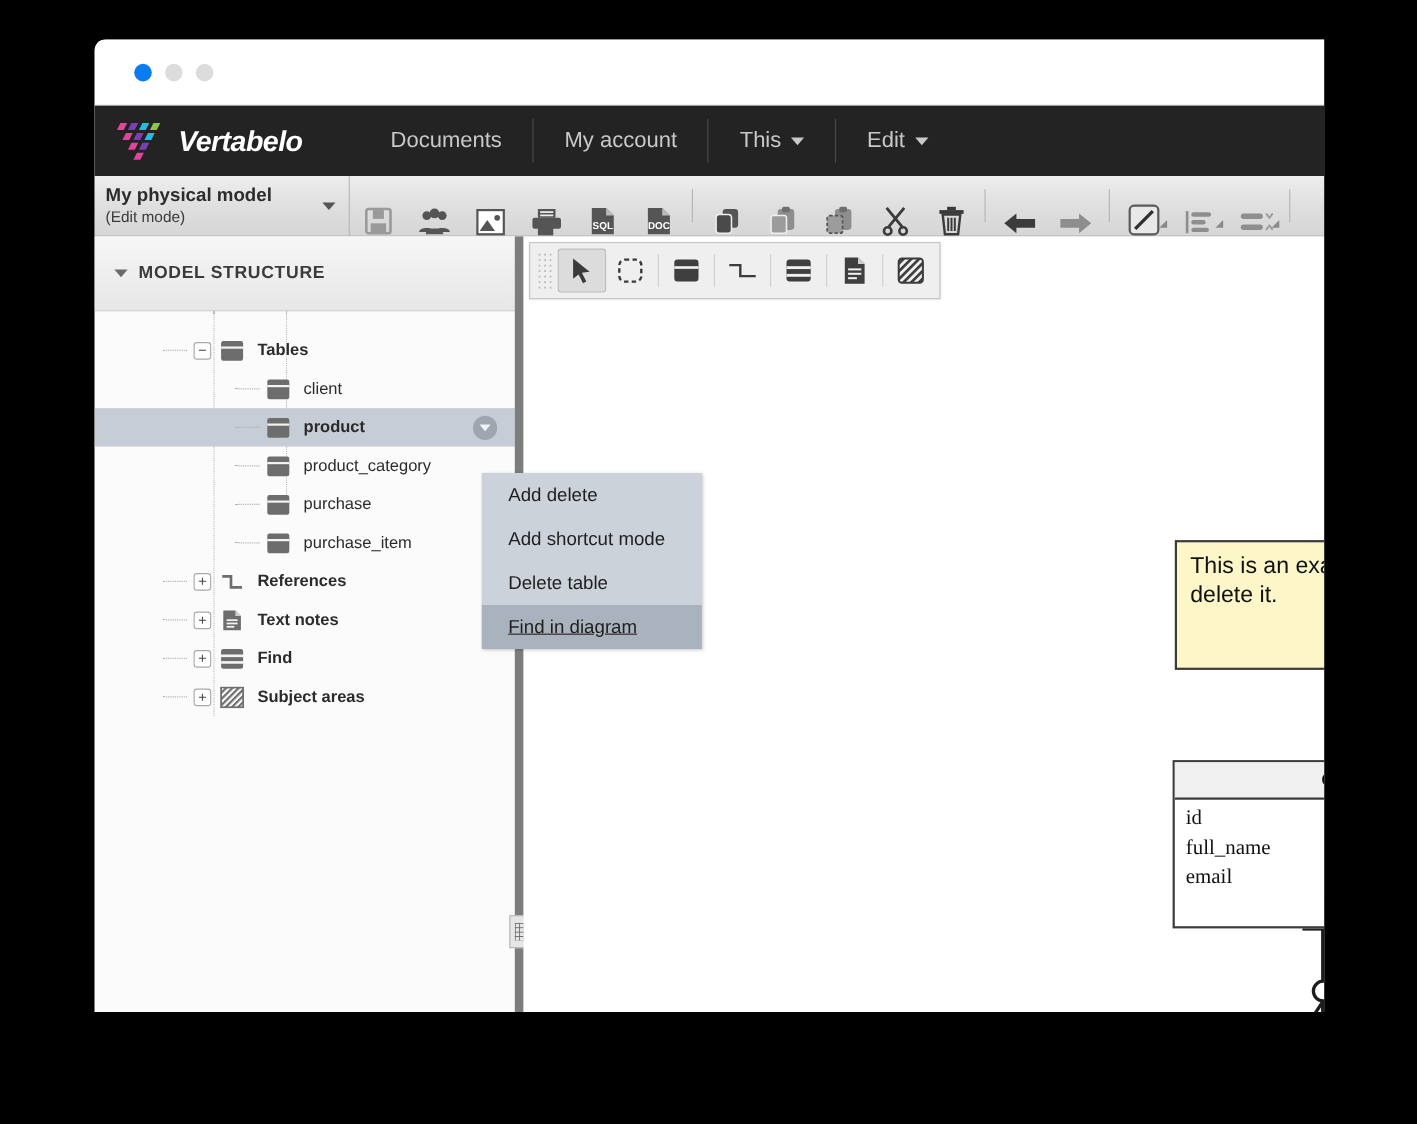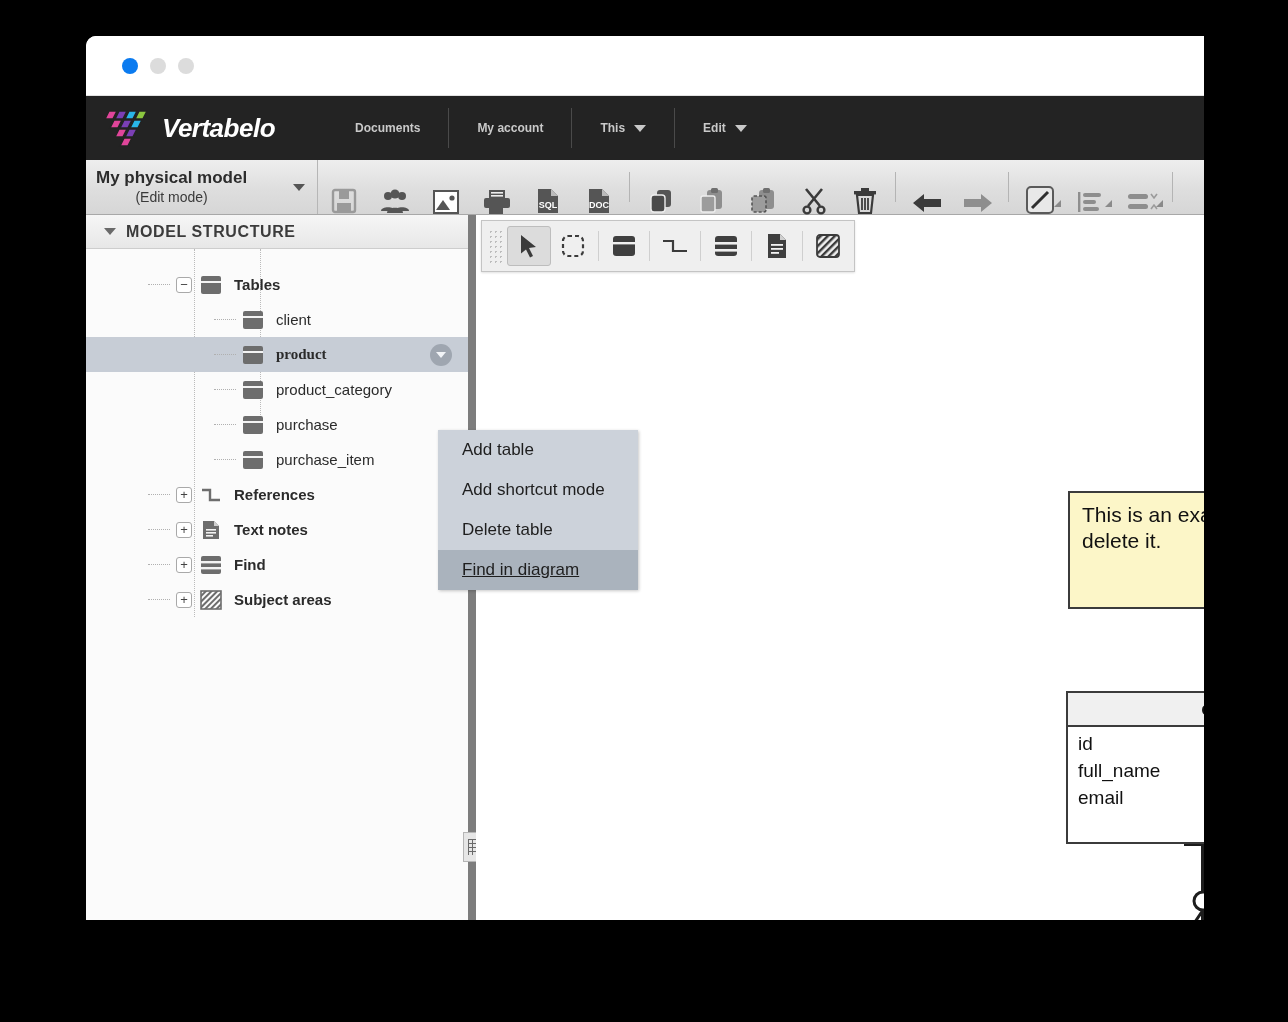--- a/index.html
+++ b/index.html
@@ -41,21 +41,21 @@
     padding-left: 14px;
   }
   #brand { display: flex; align-items: center; }
   #logo-mark { width: 56px; height: 50px; margin-right: 6px; flex: none; }
   #brand-name {
     color: #fff; font-size: 26px; font-weight: bold;
     font-style: italic; letter-spacing: -0.5px;
   }
   #main-nav { display: flex; align-items: center; margin-left: 52px; height: 40px; }
   .nav-item {
-    color: #c9c9c9; font-size: 12px; font-weight: bold;
+    color: #c9c9c9; font-size: 20px; font-weight: normal;
     padding: 0 28px; height: 40px;
     display: flex; align-items: center; cursor: pointer;
     border-left: 1px solid #4a4a4a;
     white-space: nowrap;
   }
   .nav-item:first-child { border-left: none; }
   .caret-down {
     width: 0; height: 0; margin-left: 9px;
     border-left: 6px solid transparent;
     border-right: 6px solid transparent;
@@ -67,21 +67,20 @@
     height: 55px; width: 100%;
     background: linear-gradient(to bottom, #eeeeee 0%, #dedede 55%, #d6d6d6 100%);
     border-bottom: 1px solid #a8a8a8;
     display: flex; align-items: center;
   }
   #model-selector {
     width: 232px; height: 100%;
     display: flex; align-items: center; justify-content: space-between;
     padding: 0 12px 0 10px; cursor: pointer;
     border-right: 1px solid #b6b6b6;
-    text-align: center;
   }
   #model-name { font-size: 17px; font-weight: bold; color: #2c2c2c; line-height: 20px; }
   #model-mode { font-size: 14px; color: #3a3a3a; line-height: 18px; }
   .tb-sep { width: 1px; height: 30px; background: #b4b4b4; margin: 0 5px; flex: none; }
   .tb-btn {
     width: 51px; height: 55px; flex: none;
     display: flex; align-items: flex-end; justify-content: center;
     cursor: pointer; position: relative;
   }
   .tb-btn svg { display: block; }
@@ -91,39 +90,39 @@
     border-left: 7px solid transparent;
     border-bottom: 7px solid #8a8a8a;
   }
 
   
   #work-area { display: flex; width: 100%; height: 705px; position: relative; }
 
   
   #left-panel { width: 382px; flex: none; background: #fbfbfb; position: relative; }
   #panel-header {
-    height: 34px; display: flex; align-items: center; padding-left: 18px;
+    height: 68px; display: flex; align-items: center; padding-left: 18px;
     background: linear-gradient(to bottom, #f6f6f6 0%, #e7e7e7 100%);
     border-bottom: 1px solid #cdcdcd; cursor: pointer;
   }
   .tri-down {
     width: 0; height: 0; margin-right: 10px;
     border-left: 6px solid transparent;
     border-right: 6px solid transparent;
     border-top: 7px solid #6a6a6a;
   }
   #panel-title { font-size: 16px; font-weight: bold; color: #3b3b3b; letter-spacing: 0.6px; }
 
   #tree { padding: 18px 0 0 0; font-size: 15px; color: #2b2b2b; position: relative; }
   #tree-root { font-weight: bold; padding-left: 26px; margin-bottom: 8px; font-size: 15px; }
   .tree-row {
     display: flex; align-items: center; height: 35px;
     cursor: pointer; position: relative; padding-right: 10px;
   }
-  .tree-row.selected { background: #c7cdd6; font-family: Liberation Serif, serif; }
+  .tree-row.selected { background: #c7cdd6; }
   .tree-row .indent { flex: none; }
   .expander {
     width: 16px; height: 16px; flex: none;
     border: 1px solid #a9a9a9; background: #fff; border-radius: 3px;
     display: flex; align-items: center; justify-content: center;
     font-size: 13px; line-height: 1; color: #444; margin-right: 8px;
   }
   .dotline { width: 22px; height: 1px; flex: none;
     border-top: 1px dotted #b0b0b0; margin-right: 6px; }
   .node-icon { width: 22px; height: 20px; flex: none; margin-right: 12px; }
@@ -209,21 +208,21 @@
     border: 2px solid #3b3b3b; z-index: 3;
   }
   .er-title {
     height: 34px; background: #f0f0f0;
     border-bottom: 2px solid #3b3b3b;
     display: flex; align-items: center; justify-content: center;
     font-size: 19px; font-weight: bold; color: #111;
   }
   .er-body { padding: 6px 0 10px 0; }
   .er-row { display: flex; align-items: baseline; height: 27px; font-size: 19px; color: #111; }
-  .er-col-name { width: 152px; padding-left: 10px; flex: none; }
+  .er-col-name { width: 152px; padding-left: 10px; flex: none; font-family: Liberation Serif, serif; }
   .er-col-key { width: 48px; text-align: right; padding-right: 8px; flex: none; font-size: 19px; }
 
   .conn { position: absolute; background: #1d1d1d; z-index: 1; }
 
   
   #right-clip {
     position: absolute; left: 1204px; top: 0;
     width: 84px; height: 1022px; background: #000; z-index: 50;
   }
   #bottom-clip {
@@ -692,21 +691,21 @@
           <div style="height:18px"></div>
         </div>
       </div>
 
     </div>
   </div>
 </div>
 
 <div id="context-menu">
   <div class="ctx-item">
-    <span>Add table</span>
+    <span>Add delete</span>
   </div>
   <div class="ctx-item">
     <span>Add shortcut mode</span>
   </div>
   <div class="ctx-item">
     <span>Delete table</span>
   </div>
   <div class="ctx-item highlighted">
     <span>Find in diagram</span>
   </div>

